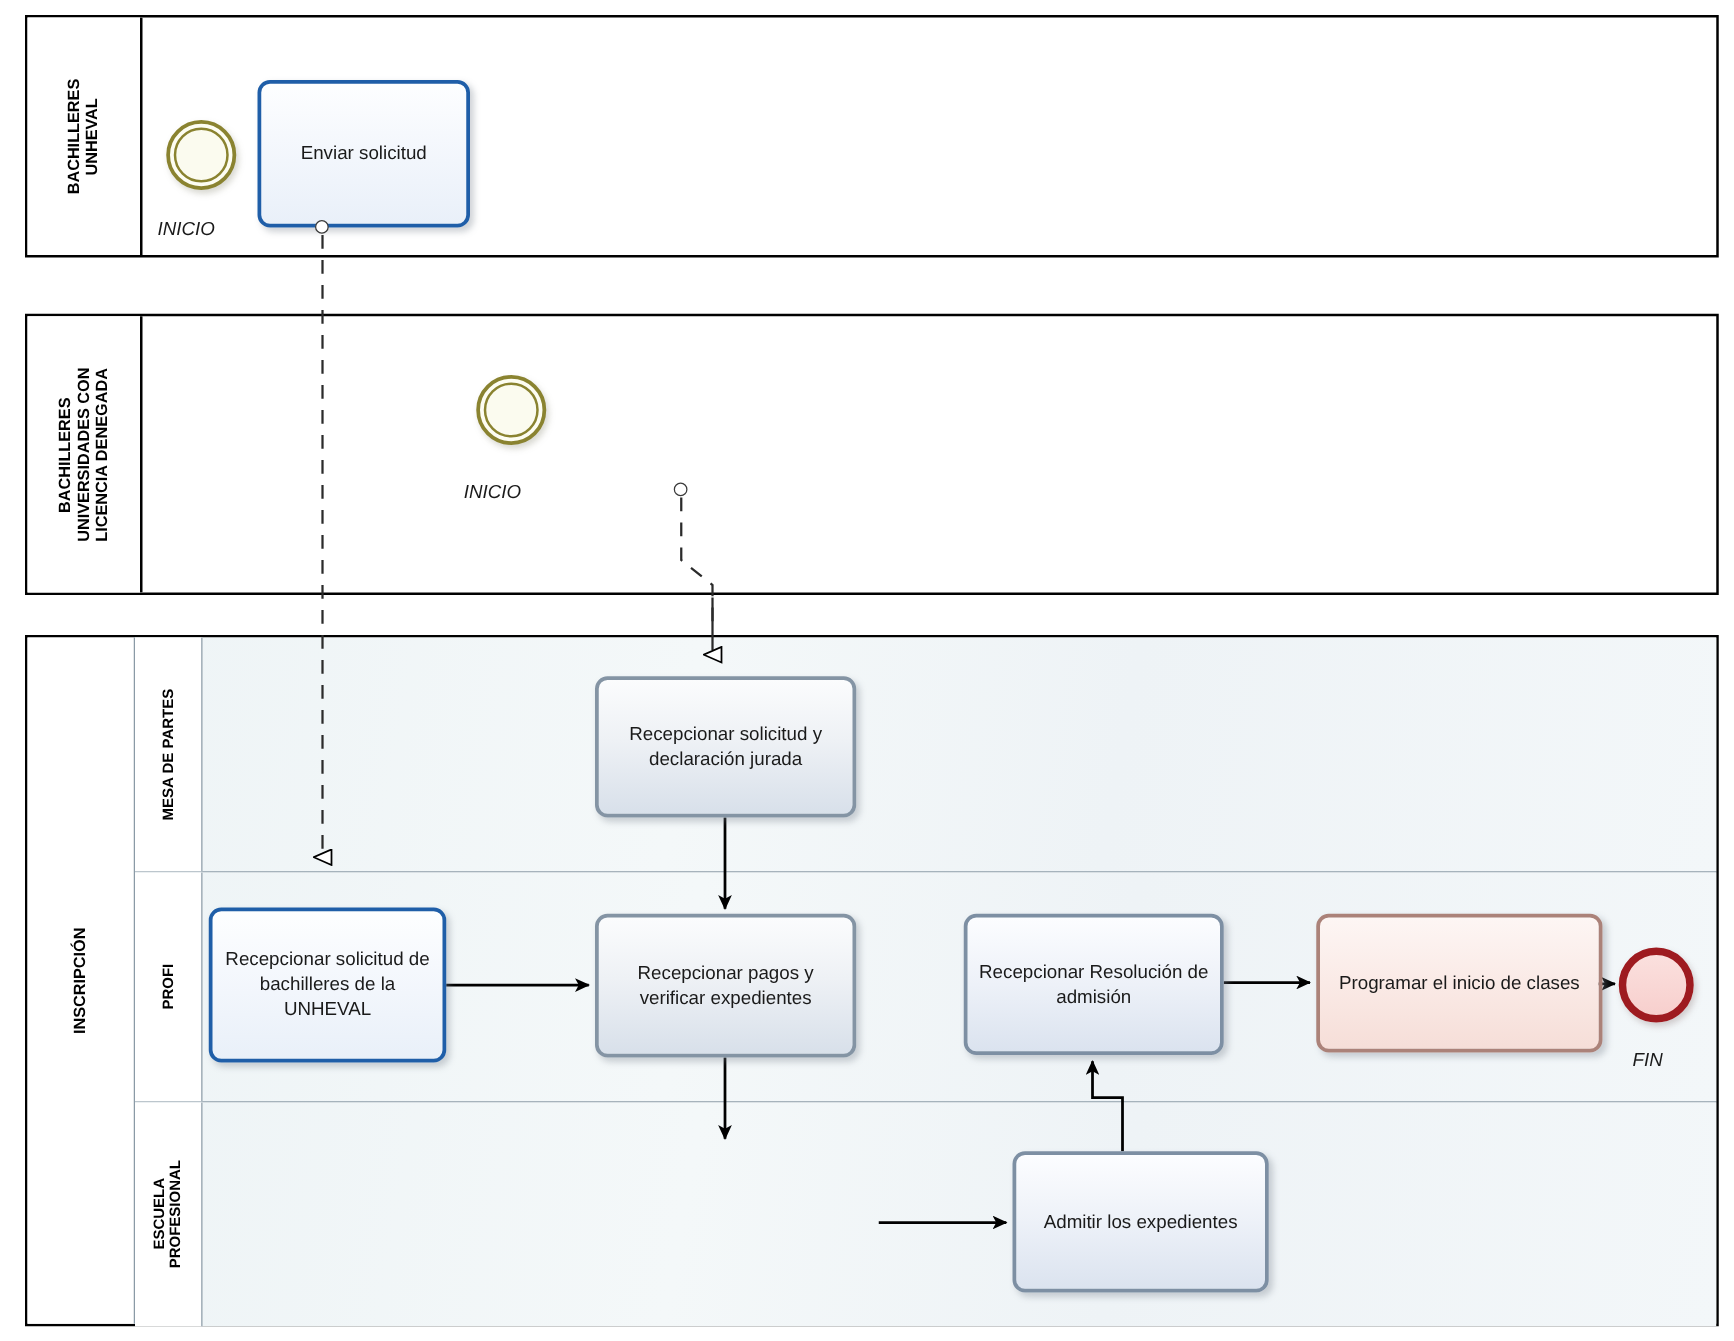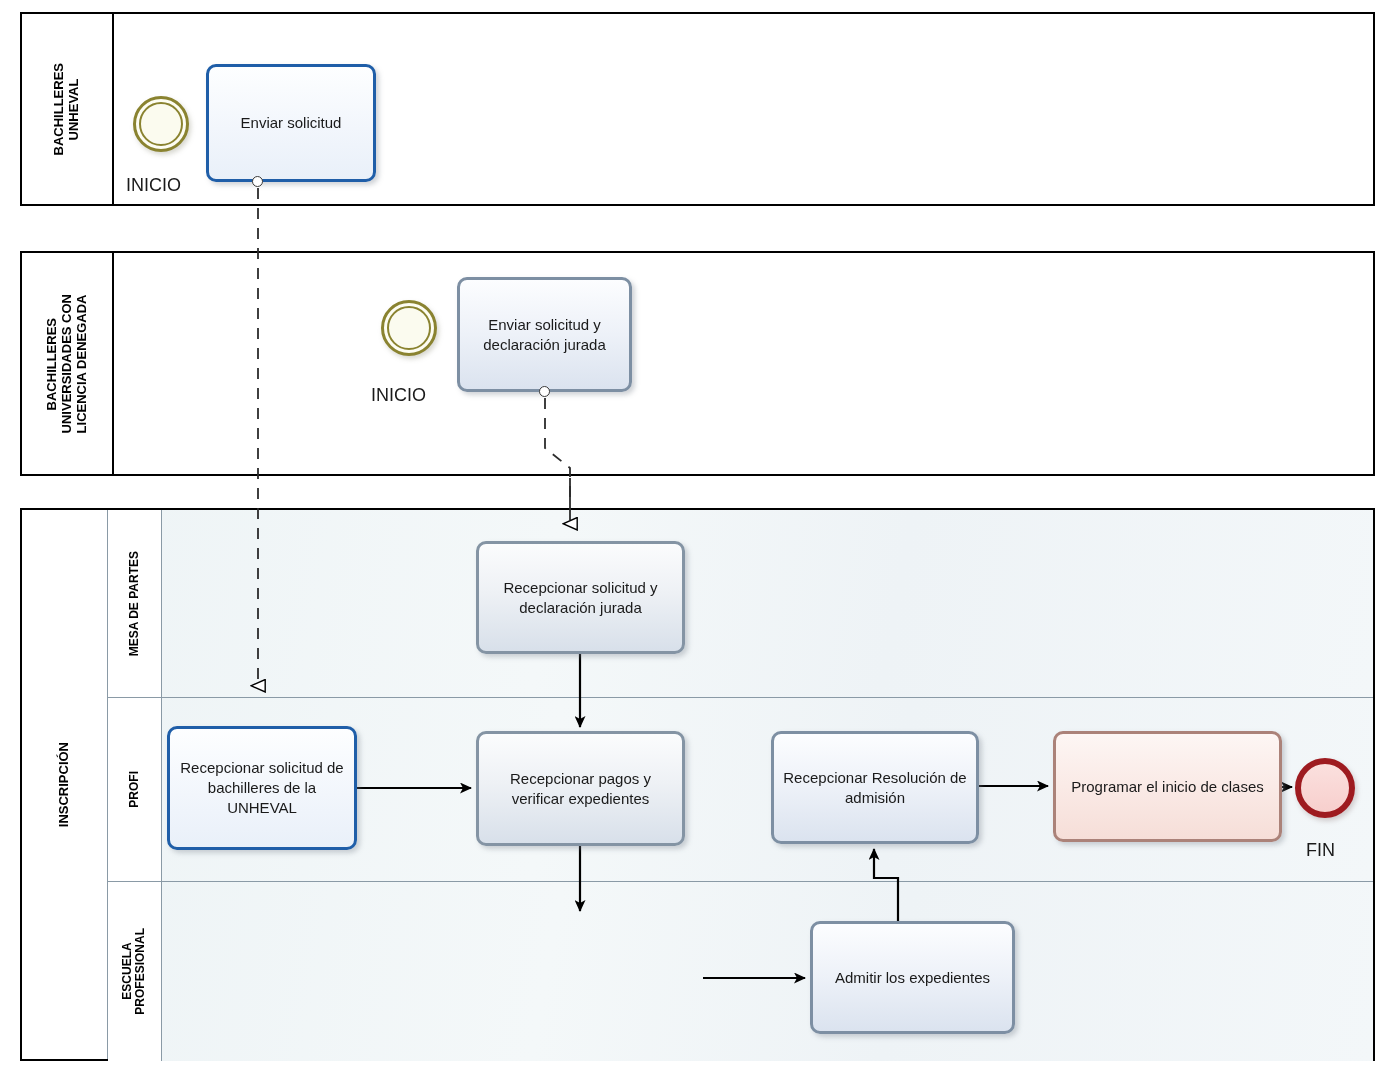--- a/index.html
+++ b/index.html
@@ -137,24 +137,25 @@
     position: absolute;
     border-radius: 50%;
     box-sizing: border-box;
     border: 6px solid #9e1b20;
     background: linear-gradient(180deg, #fbe0de 0%, #f7cfcd 100%);
     box-shadow: 2px 3px 5px rgba(140,120,120,0.35);
     z-index: 4;
   }
   .event-label {
     position: absolute;
-    font-size: 18px;
+    font-size: 15px;
     color: #1a1a1a;
     white-space: nowrap;
     z-index: 6;
+    font-style: italic;
   }
 
   
   .conn {
     position: absolute;
     left: 0; top: 0;
     width: 1387px; height: 1073px;
     overflow: visible;
     pointer-events: none;
     z-index: 3;
@@ -198,23 +199,20 @@
       <div class="pool-header-text">BACHILLERES
 UNIVERSIDADES CON
 LICENCIA DENEGADA</div>
     </div>
     <div class="pool-body" style="left:92px;"></div>
   </div>
 
   <div class="start-event" style="left:381px; top:300px; width:56px; height:56px;"></div>
   <div class="event-label" style="left:371px; top:385px;">INICIO</div>
 
-  <div class="task task-slate" style="left:457px; top:277px; width:175px; height:115px;">
-    <span>Enviar solicitud y declaración jurada</span>
-  </div>
   <div class="msg-origin" style="left:539px; top:386px;"></div>
 
   <div class="pool shaded" style="left:20px; top:508px; width:1355px; height:553px; background:#ffffff;">
     <div class="pool-header" style="width:86px; border-right:1px solid #8a9aa6;">
       <div class="pool-header-text">INSCRIPCIÓN</div>
     </div>
 
     <div class="lane" style="left:86px; top:0px; right:0; height:188px;">
       <div class="lane-header">
         <div class="lane-header-text">MESA DE PARTES</div>

